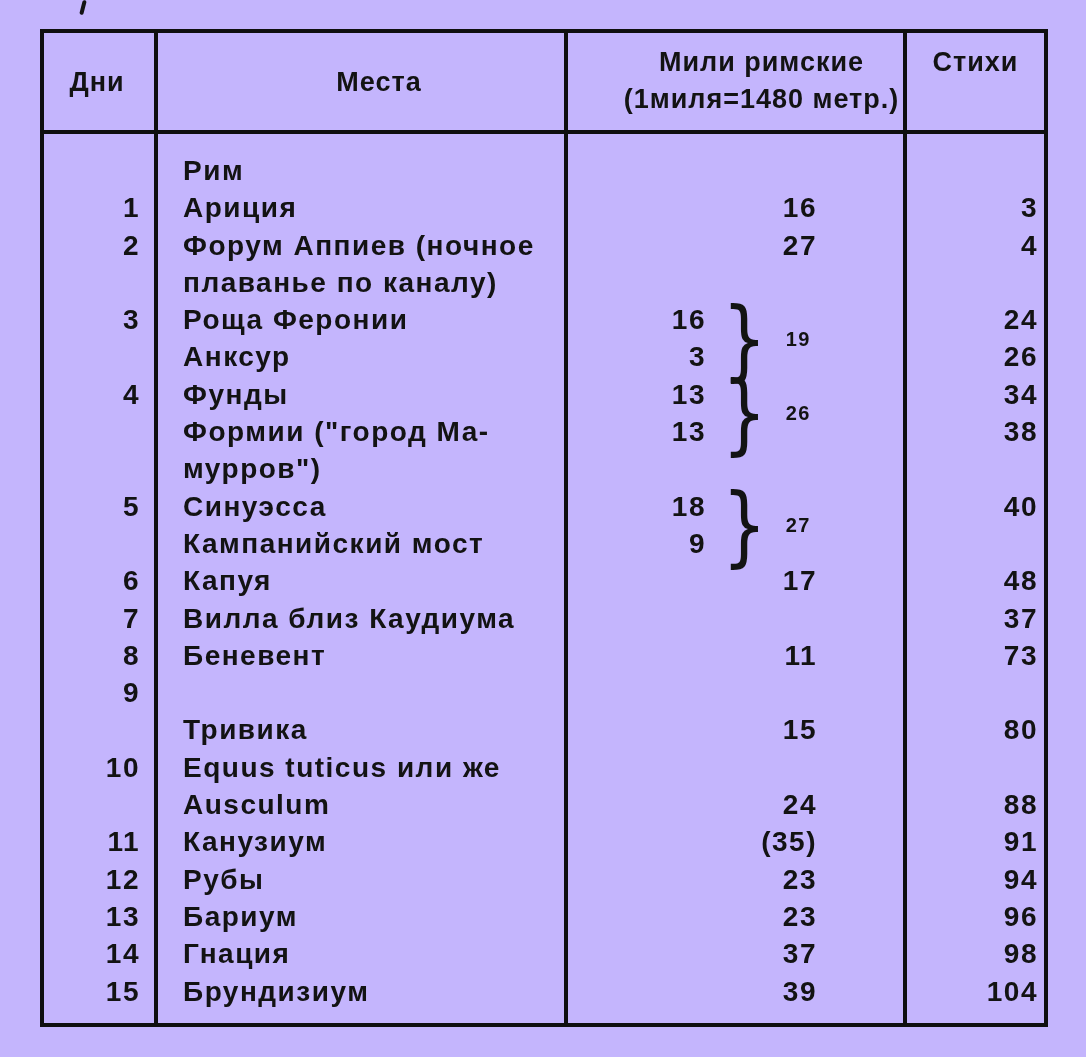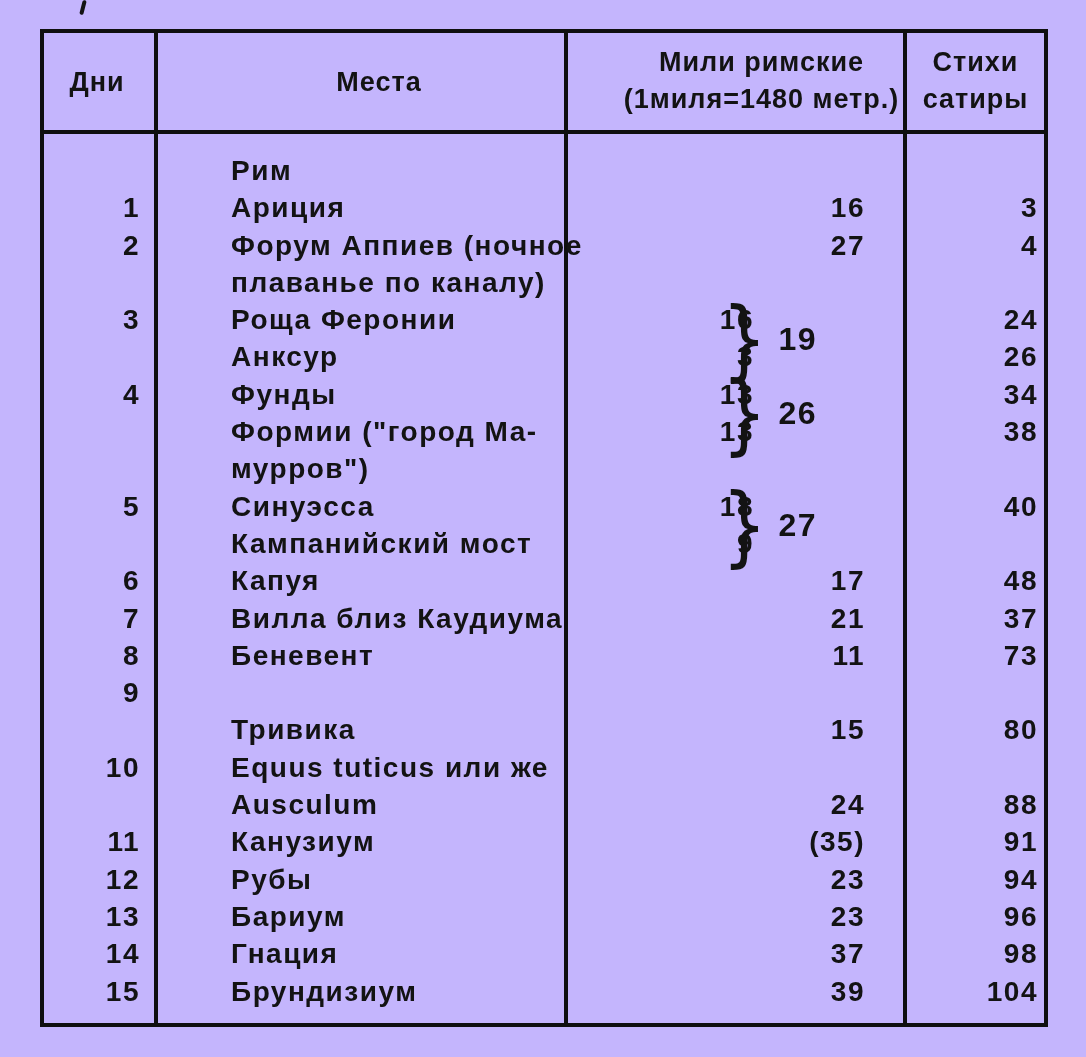--- a/index.html
+++ b/index.html
@@ -22,34 +22,34 @@
 
   .hcell{position:absolute;text-align:center;font-size:27px;letter-spacing:1px;}
   .h-days{left:40px;top:63px;width:114px;line-height:38px;}
   .h-places{left:154px;top:63px;width:410px;line-height:38px;padding-left:40px;box-sizing:border-box;}
   .h-miles{left:564px;top:44px;width:339px;line-height:37px;margin-left:28px;}
   .h-verses{left:903px;top:44px;width:145px;line-height:37px;}
 
   .body{position:absolute;left:40px;top:152px;width:1008px;}
   .row{display:flex;height:37.3px;line-height:37.3px;font-size:28px;letter-spacing:1.5px;white-space:nowrap;}
   .c-day{width:114px;text-align:right;padding-right:14px;box-sizing:border-box;}
-  .c-place{width:410px;padding-left:29px;box-sizing:border-box;margin-left:48px;}
+  .c-place{width:410px;padding-left:29px;box-sizing:border-box;}
   .c-miles{width:339px;display:flex;}
   .c-sub{width:142px;text-align:right;}
   .c-main{flex:1;text-align:right;padding-right:86px;box-sizing:border-box;}
   .c-verse{flex:1;text-align:right;padding-right:10px;box-sizing:border-box;}
 
   .brace{
     position:absolute;left:682px;height:86px;line-height:86px;
     font-family:"DejaVu Sans",sans-serif;font-weight:400;font-size:88px;
     transform:scaleX(0.8);transform-origin:left center;color:#131313;
   }
   .group-sum{
-    position:absolute;right:231px;height:38px;line-height:38px;
-    font-size:32px;letter-spacing:1.5px;
+    position:absolute;right:237px;height:38px;line-height:38px;
+    font-size:20px;letter-spacing:1.5px;
   }
 </style>
 </head>
 <body>
 
 <div class="page">
   <div class="stray"></div>
   <div class="frame"></div>
   <div class="vline v1"></div>
   <div class="vline v2"></div>
@@ -57,21 +57,20 @@
   <div class="hline"></div>
 
   <div class="hcell h-days">Дни</div>
   <div class="hcell h-places">Места</div>
   <div class="hcell h-miles">
     <div>Мили римские</div>
     <div>(1миля=1480 метр.)</div>
   </div>
   <div class="hcell h-verses">
     <div>Стихи</div>
-    <div>сатиры</div>
   </div>
 
   <div class="body">
       <div class="row">
         <div class="c-day"></div>
         <div class="c-place">Рим</div>
         <div class="c-miles">
           <div class="c-sub"></div>
           <div class="c-main"></div>
         </div>
@@ -171,24 +170,20 @@
         <div class="c-place">Капуя</div>
         <div class="c-miles">
           <div class="c-sub"></div>
           <div class="c-main">17</div>
         </div>
         <div class="c-verse">48</div>
       </div>
       <div class="row">
         <div class="c-day">7</div>
         <div class="c-place">Вилла близ Каудиума</div>
-        <div class="c-miles">
-          <div class="c-sub"></div>
-          <div class="c-main">21</div>
-        </div>
         <div class="c-verse">37</div>
       </div>
       <div class="row">
         <div class="c-day">8</div>
         <div class="c-place">Беневент</div>
         <div class="c-miles">
           <div class="c-sub"></div>
           <div class="c-main">11</div>
         </div>
         <div class="c-verse">73</div>

